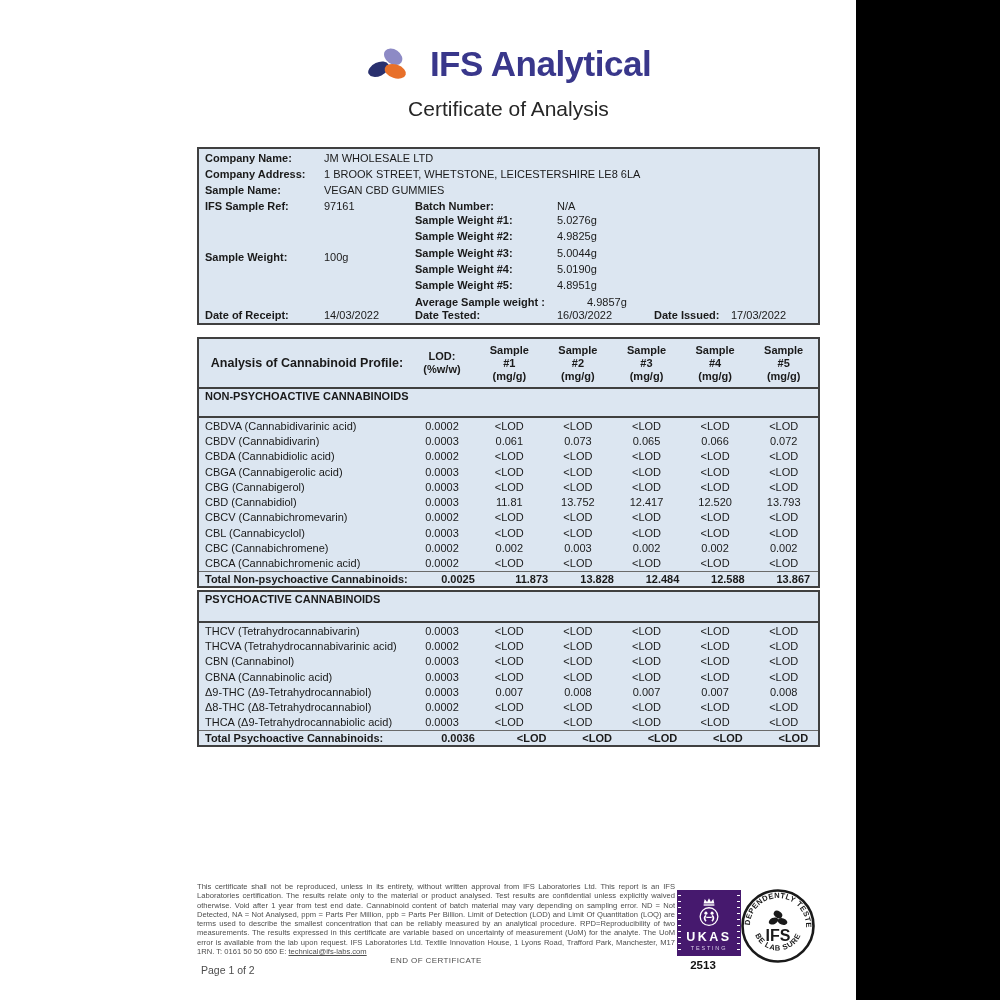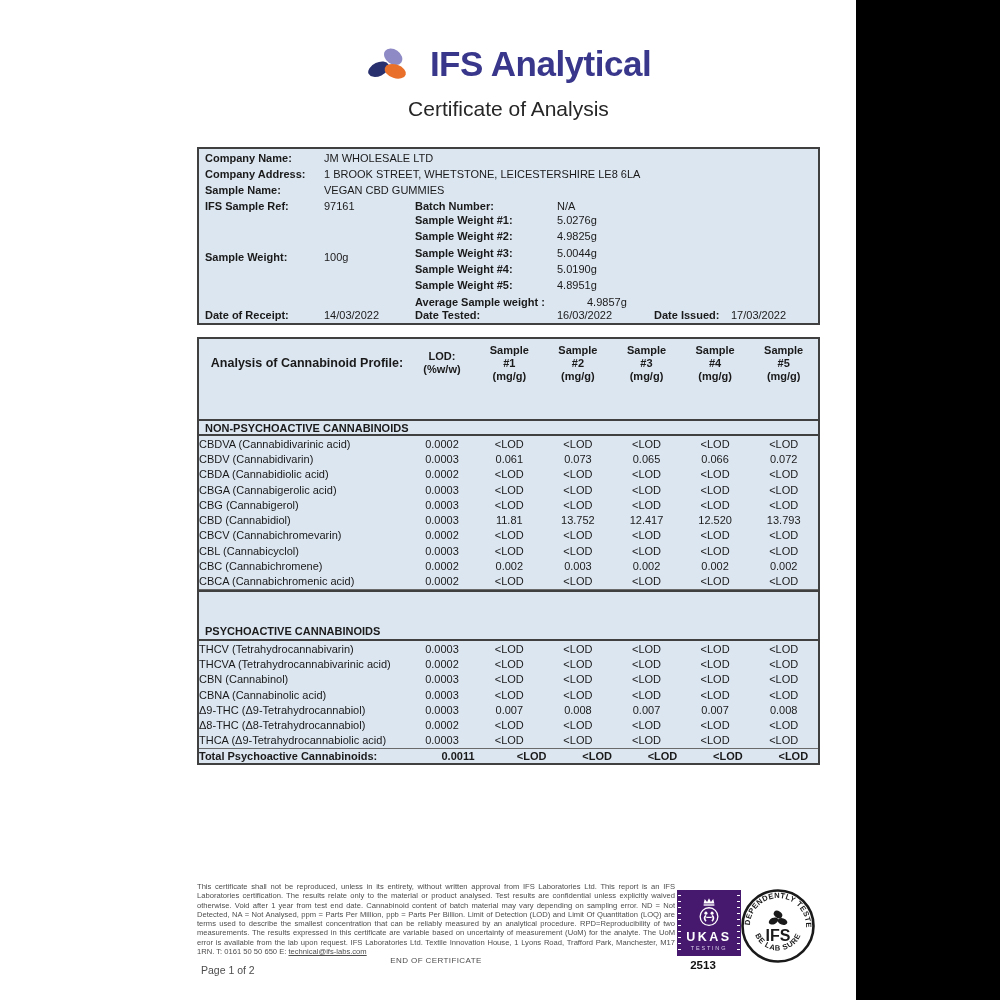--- a/index.html
+++ b/index.html
@@ -22,26 +22,26 @@
 
   
   .ctable { position: absolute; left: 197px; width: 623px; background: #dce6f1;
             border: 2px solid #404040; color: #1a1a1a; }
   .ctable1 { top: 337px; }
   .ctable2 { top: 590px; }
   .thead { display: grid; grid-template-columns: 210px 66px repeat(5, 1fr); height: 48px; align-items: center; }
   .thead .hname { padding-left: 6px; font-weight: bold; font-size: 12.5px; text-align: center; }
   .hcell { text-align: center; font-weight: bold; font-size: 11px; line-height: 13px; }
   .hcell span { display: block; }
-  .section-bar { height: 17px; line-height: 15px; font-weight: bold; font-size: 11px; padding-left: 6px;
-                 border-top: 2px solid #404040; border-bottom: 2px solid #404040; margin-top: 32px; }
+  .section-bar { height: 31px; line-height: 15px; font-weight: bold; font-size: 11px; padding-left: 6px;
+                 border-top: 2px solid #404040; border-bottom: 2px solid #404040; }
   .ctable2 .section-bar { border-top: none; }
   .trow { display: grid; grid-template-columns: 210px 66px repeat(5, 1fr); height: 15.3px;
           align-items: center; font-size: 11px; }
-  .trow .tname { text-align: left; }
+  .trow .tname { padding-left: 6px; text-align: left; }
   .trow div { text-align: center; }
   .trow.bold { font-weight: bold; border-top: 1px solid #6a6a6a; gap: 16px; }
 
   
   .legal { position: absolute; left: 197px; top: 882px; width: 478px; font-size: 7.6px;
            line-height: 9.3px; color: #4d4d4d; text-align: justify; }
   .email { color: #4d4d4d; text-decoration: underline; }
   .endcert { position: absolute; left: 197px; top: 956px; width: 478px; text-align: center;
              font-size: 8px; color: #4d4d4d; letter-spacing: 0.4px; }
   .pagenum { position: absolute; left: 201px; top: 964px; font-size: 10.5px; color: #4d4d4d; }
@@ -312,21 +312,21 @@
             <div class="tname">THCA (Δ9-Tetrahydrocannabiolic acid)</div>
             <div>0.0003</div>
             <div>&lt;LOD</div>
             <div>&lt;LOD</div>
             <div>&lt;LOD</div>
             <div>&lt;LOD</div>
             <div>&lt;LOD</div>
           </div>
           <div class="trow bold">
             <div class="tname">Total Psychoactive Cannabinoids:</div>
-            <div>0.0011</div>
+            <div>0.0036</div>
             <div>&lt;LOD</div>
             <div>&lt;LOD</div>
             <div>&lt;LOD</div>
             <div>&lt;LOD</div>
             <div>&lt;LOD</div>
           </div>
         </div>
     </div>
 
     <div class="legal"><span>This certificate shall not be reproduced, unless in its entirety, without written approval from IFS Laboratories Ltd. This report is an IFS Laboratories certification. The results relate only to the material or product analysed. Test results are confidential unless explicitly waived otherwise. Void after 1 year from test end date. Cannabinoid content of batch material may vary depending on sampling error. ND = Not Detected, NA = Not Analysed, ppm = Parts Per Million, ppb = Parts Per Billion. Limit of Detection (LOD) and Limit Of Quantitation (LOQ) are terms used to describe the smallest concentration that can be reliably measured by an analytical procedure. RPD=Reproducibility of two measurements. The results expressed in this certificate are variable based on uncertainty of measurement (UoM) for the analyte. The UoM error is available from the lab upon request. IFS Laboratories Ltd. Textile Innovation House, 1 Lyons Road, Trafford Park, Manchester, M17 1RN. T: 0161 50 50 650 E: </span><a class="email" href="#">technical@ifs-labs.com</a></div>

